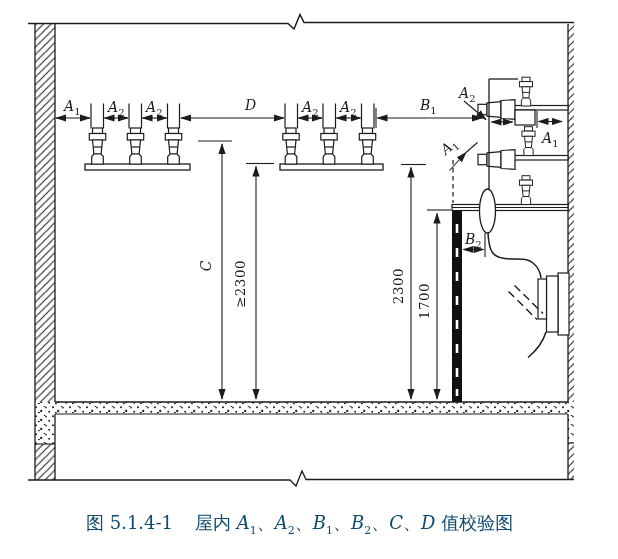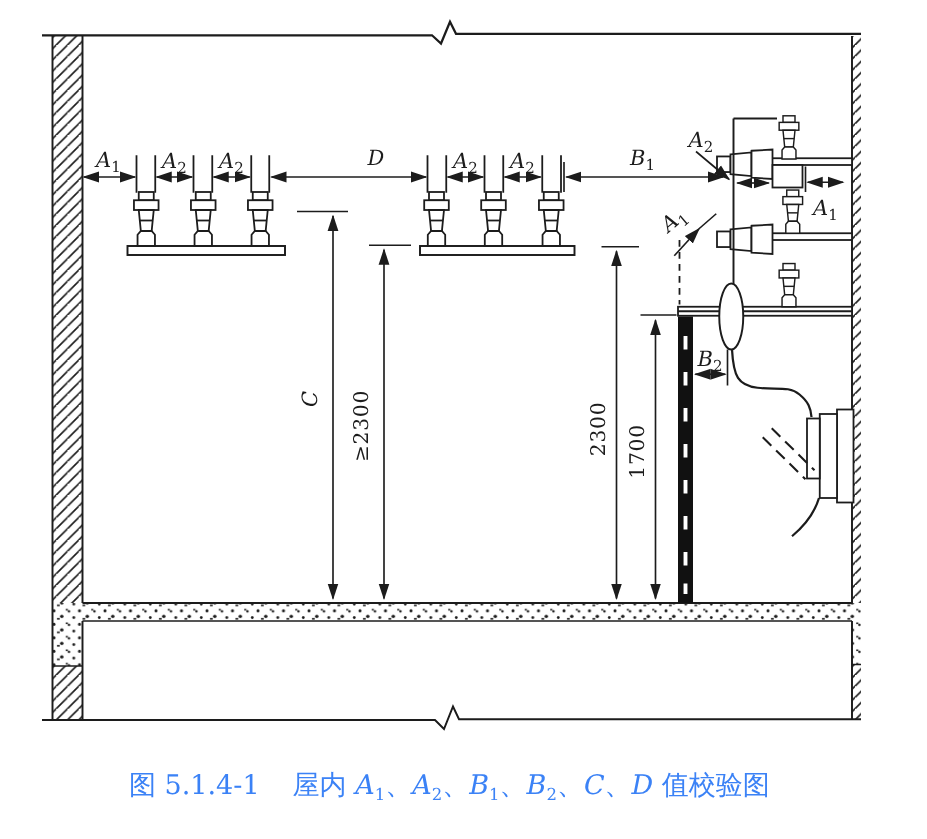--- a/index.html
+++ b/index.html
@@ -3,21 +3,21 @@
 <meta charset="utf-8">
 <style>
   html,body{margin:0;padding:0;background:#fff;}
   #stage{position:relative;width:574px;height:559px;background:#fff;overflow:hidden;
          font-family:"DejaVu Serif", serif;}
   svg{position:absolute;left:0;top:0;}
   svg text{font-family:"DejaVu Serif", serif;fill:#1c1c1c;}
   .dimlbl{font-size:14px;font-style:italic;}
   .dimsub{font-size:10px;font-style:normal;}
   .numlbl{font-size:13.5px;font-style:normal;letter-spacing:.5px;}
-  .caption{position:absolute;left:86px;top:511px;width:520px;font-size:18px;color:#3b82f6;
+  .caption{position:absolute;left:86px;top:511px;width:520px;font-size:18px;color:#0c4a6e;
            white-space:nowrap;}
   .cap-gap{display:inline-block;width:22px;}
   .caption i{font-style:italic;}
   .caption sub{font-size:11px;}
   .wm{position:absolute;left:396px;top:523px;font-family:"Liberation Sans",sans-serif;
       font-size:15px;font-weight:700;color:#8f8f8f;opacity:.9;letter-spacing:1px;
       white-space:nowrap;}
 </style>
 </head>
 <body>

